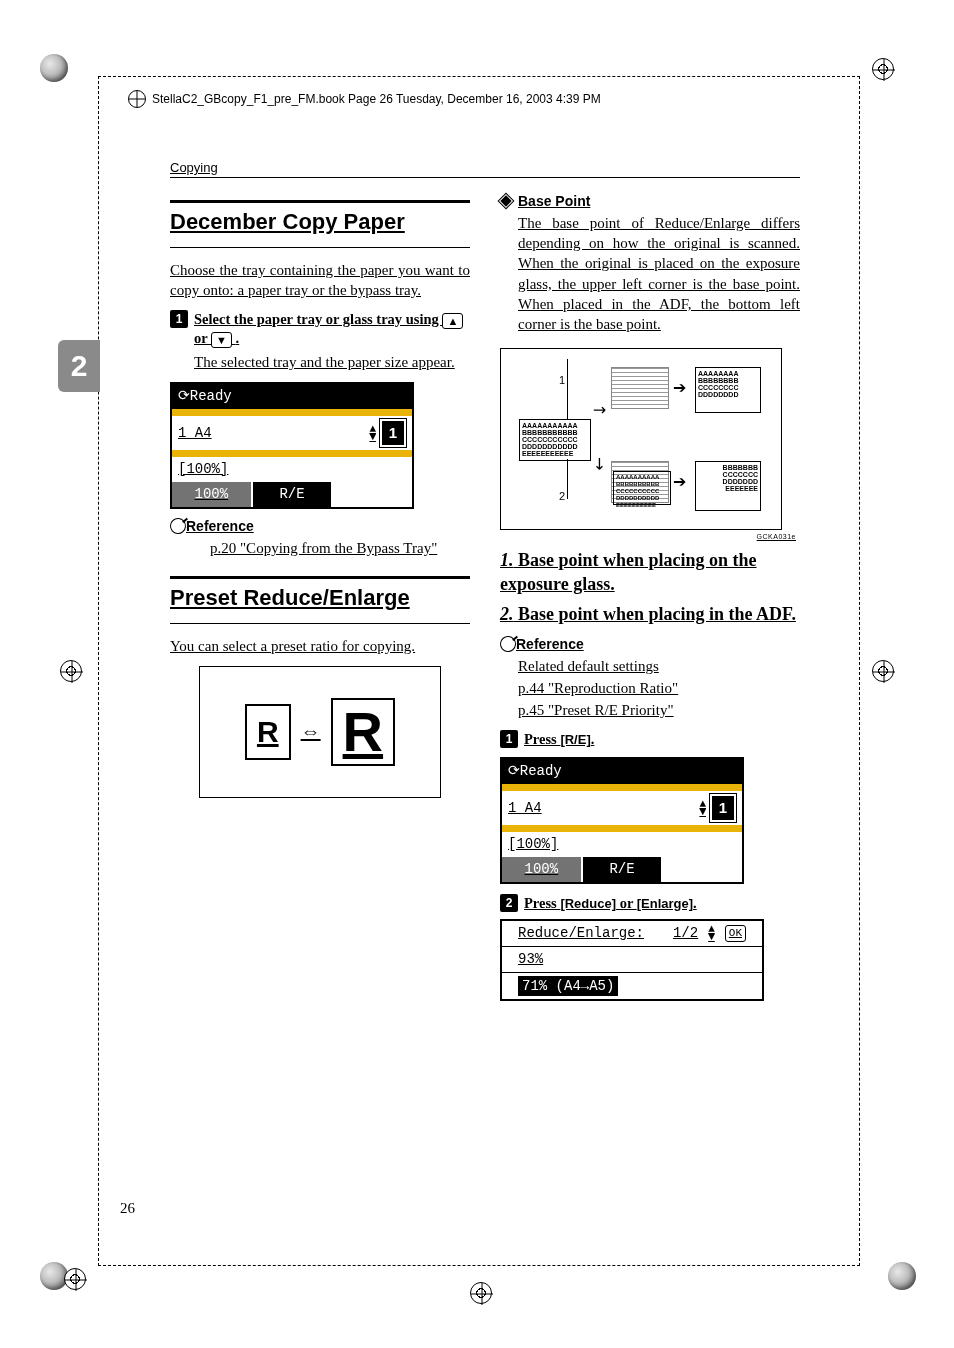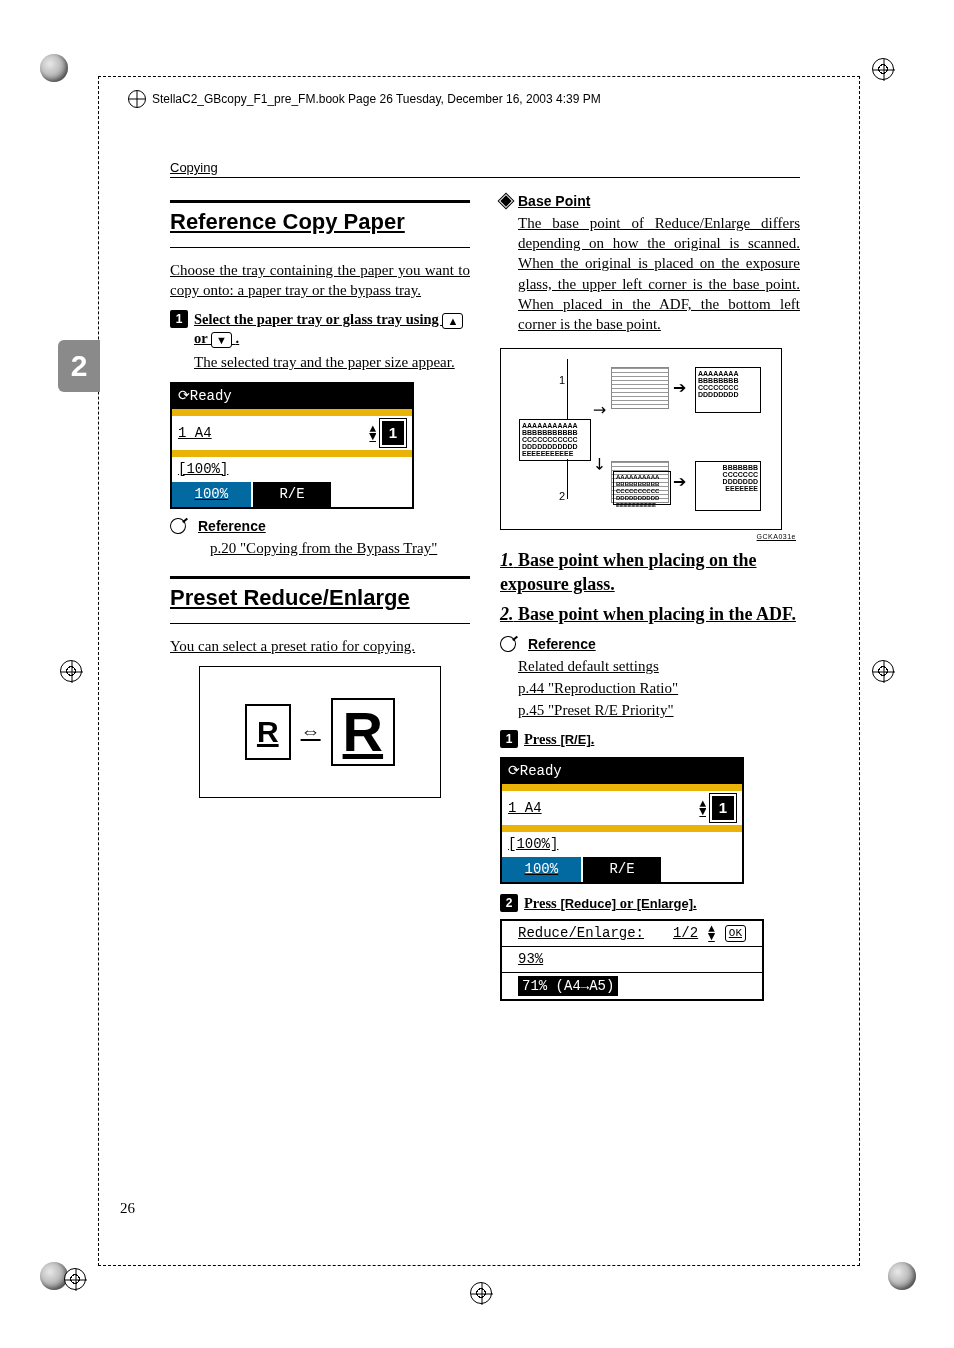--- a/index.html
+++ b/index.html
@@ -116,28 +116,28 @@
     line-height:14px;vertical-align:middle;
   }
   .indent{margin-left:24px;}
   .lcd {
     border:2px solid #000;margin:8px 0;width:240px;
     font-family:"Courier New",monospace;font-size:14px;
   }
   .lcd-row{border-top:7px solid #eab308;padding:3px 6px;display:flex;align-items:center;justify-content:space-between;}
   .lcd-row:first-child{border-top:none;background:#000;color:#fff;}
   .lcd-bottom{display:flex;}
-  .lcd-bottom > div{background:#0369a1;color:#fff;padding:3px 0;text-align:center;width:50%;border-right:2px solid #fff;}
+  .lcd-bottom > div{background:#737373;color:#fff;padding:3px 0;text-align:center;width:50%;border-right:2px solid #fff;}
   .lcd-bottom > div:last-child{background:transparent;color:transparent;border:none;}
   .badge-1{
     width:22px;height:24px;background:#000;color:#fff;font-family:Helvetica,Arial,sans-serif;
     font-weight:bold;font-size:15px;display:flex;align-items:center;justify-content:center;
     border:2px solid #fff;outline:1px solid #000;
   }
-  .ref-head{display:flex;gap:12px;align-items:center;font-family:Helvetica,Arial,sans-serif;font-weight:bold;font-size:14px;margin:8px 0 2px;}
+  .ref-head{display:flex;gap:0;align-items:center;font-family:Helvetica,Arial,sans-serif;font-weight:bold;font-size:14px;margin:8px 0 2px;}
   .ref-icon{width:14px;height:14px;border:1.5px solid #000;border-radius:50%;position:relative;transform:rotate(-40deg);}
   .ref-icon::after{content:"";position:absolute;width:6px;height:1.5px;background:#000;right:-5px;top:50%;transform:translateY(-50%);}
 
   .r-diagram{
     border:1px solid #000;width:240px;height:130px;margin:10px auto;
     display:flex;align-items:center;justify-content:center;gap:10px;
     font-family:Helvetica,Arial,sans-serif;font-weight:bold;
   }
   .r-small{border:2px solid #000;padding:6px 10px;font-size:30px;}
   .r-big{border:2px solid #000;padding:4px 10px;font-size:56px;line-height:1;}
@@ -214,21 +214,21 @@
 </div>
 
 <div class="page-area">
   <div class="section-label">Copying</div>
   <hr class="hr-thin">
 
   <div class="two-col">
 
     <div class="col">
       <div class="h2-rule-top h2-underline">
-        <h2 class="h2">Reference Copy Paper</h2>
+        <h2 class="h2">December Copy Paper</h2>
       </div>
       <p class="body-p">Choose the tray containing the paper you want to copy onto: a paper tray or the bypass tray.</p>
 
       <div class="step">
         <div class="step-num">1</div>
         <div class="step-text">
           <span>Select the paper tray or glass tray using </span>
           <span class="key">▲</span>
           <span> or </span>
           <span class="key">▼</span>

